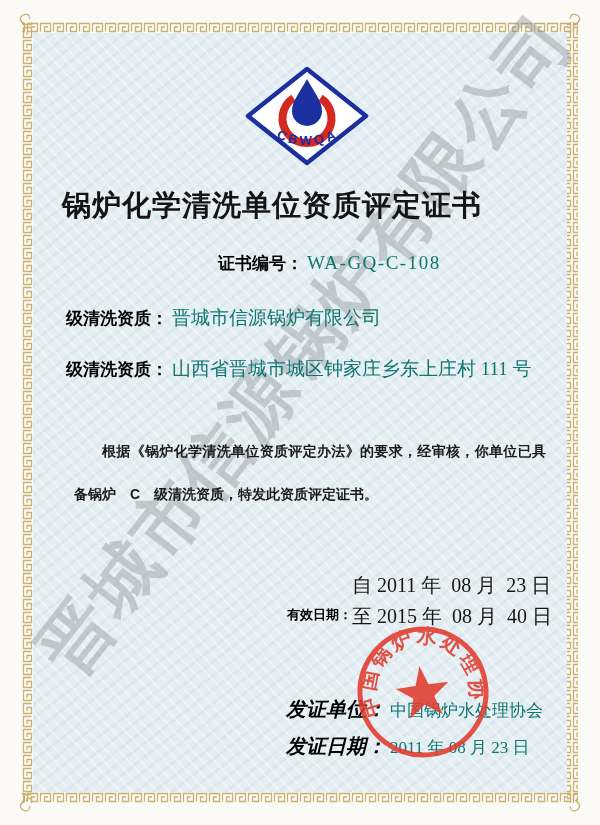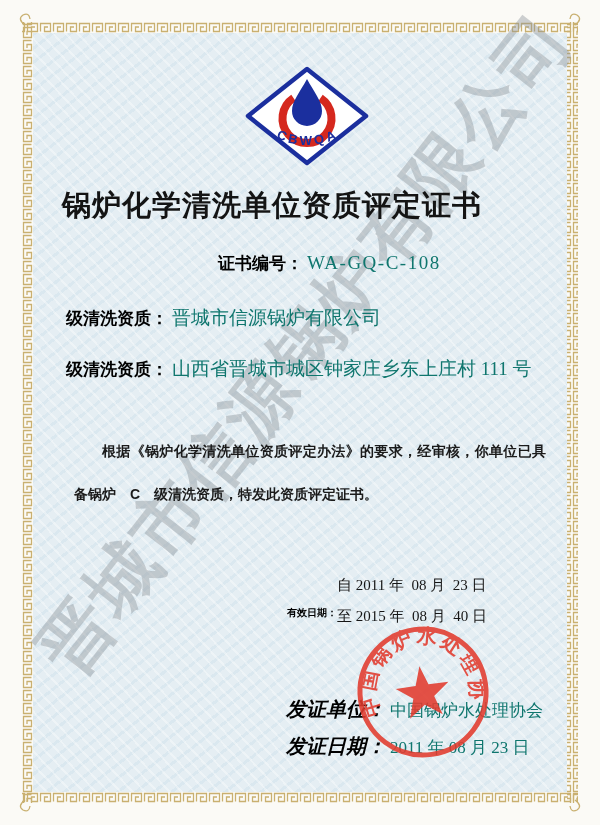--- a/index.html
+++ b/index.html
@@ -27,22 +27,22 @@
   .lab{font-weight:700;font-size:17px;color:#000000;margin-top:36px;}
   .val{font-size:19px;color:#0f766e;}
   .certno{left:218px;top:252px;}
   .certno .val{letter-spacing:1.5px;font-family:"Liberation Serif", serif;}
   .f1{left:66px;top:305px;}
   .f2{left:66px;top:356px;}
   .body-text{position:absolute;left:66px;top:422px;width:472px;margin:8px;
       font-family:"Liberation Sans", sans-serif;font-size:14px;font-weight:600;
       color:#1b1b1b;line-height:43px;text-indent:2em;text-align:justify;}
   .valid{position:absolute;left:287px;top:570px;display:flex;}
-  .valid .lab{font-size:10px;}
-  .valid .lines{font-size:15px;color:#161616;line-height:31px;white-space:pre;}
+  .valid .lab{font-size:13px;}
+  .valid .lines{font-size:20px;color:#161616;line-height:31px;white-space:pre;}
   .issuer{left:286px;top:696px;}
   .issuer .lab,.issue-date .lab{font-size:20px;font-style:italic;}
   .issuer .val,.issue-date .val{font-size:17px;}
   .issue-date{left:286px;top:733px;}
   .seal{position:absolute;left:351px;top:620px;z-index:4;opacity:.88;
       pointer-events:none;}
 </style>
 </head>
 <body>
 

